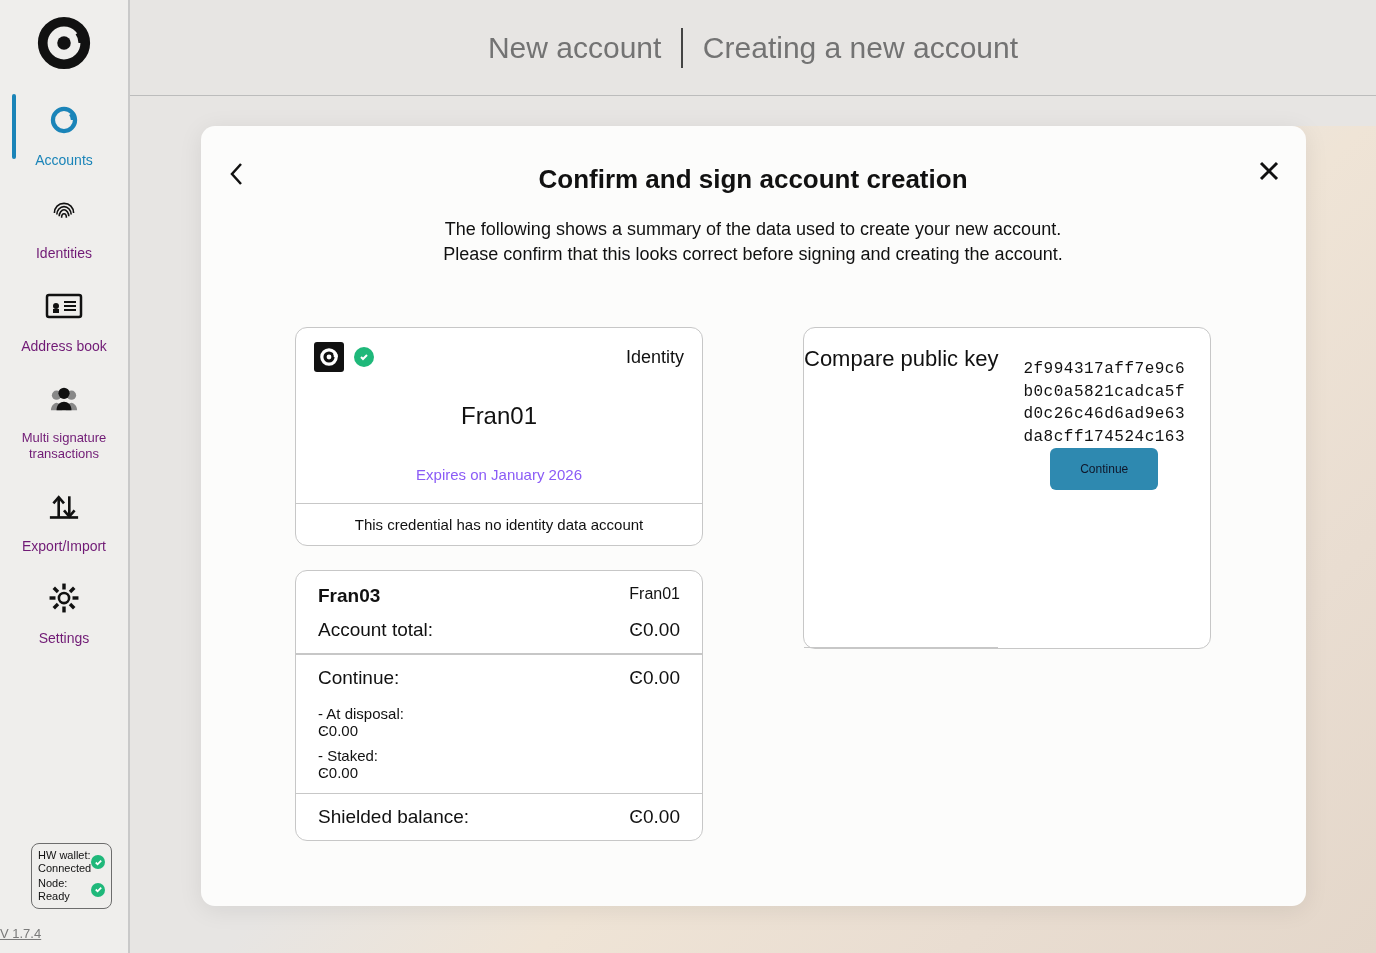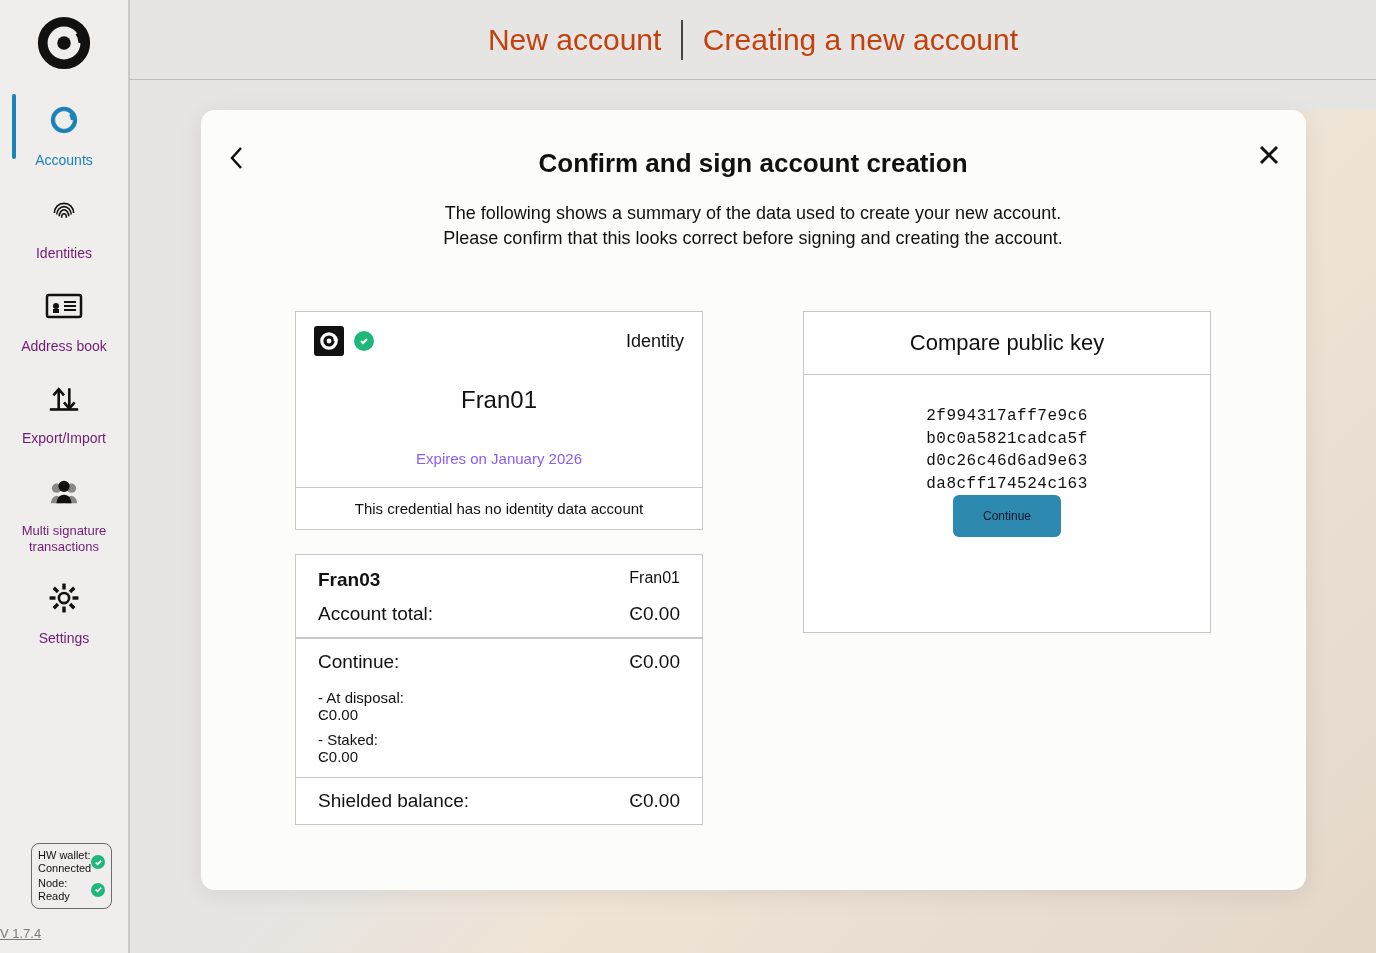--- a/index.html
+++ b/index.html
@@ -60,25 +60,25 @@
   .status-row .chk {
     width:14px;height:14px;background:#1fb87a;border-radius:50%;
     display:flex;align-items:center;justify-content:center;
   }
   .status-row .chk svg { width:9px;height:9px; }
   .version { position:absolute; bottom:12px; width:100%; font-size:13px; color:#7a7a7a;text-decoration:underline; }
 
   
   .main { flex:1; display:flex; flex-direction:column; height:100%; position:relative; }
   .topbar {
-    height: 80px;
+    height: 96px;
     border-bottom: 1.5px solid #bcbcbc;
     display:flex; align-items:center; justify-content:center;
     font-size: 30px;
-    color:#c2410c;
+    color:#737373;
   }
   .topbar .sep { width:1.5px; height:40px; background:#444; margin:0 20px; }
 
   .content-area {
     flex:1;
     position:relative;
     background: linear-gradient(135deg, #e7e5e3 0%, #e7e5e3 45%, #efe4d6 60%, #e9ddd1 80%, #e4d7ca 100%);
     display:flex;
     align-items:flex-start;
     justify-content:center;
@@ -102,21 +102,21 @@
   }
   .back-btn { position:absolute; left:26px; top:34px; cursor:pointer; }
   .close-btn { position:absolute; right:26px; top:34px; cursor:pointer; }
   .modal-title { text-align:center; font-size:26px; font-weight:600; margin-top:14px; }
   .modal-desc { text-align:center; margin-top:22px; font-size:18px; line-height:1.4; }
 
   .columns { display:flex; gap:100px; margin-top:60px; justify-content:center; }
 
   .card {
     border: 1.5px solid #c7c7c7;
-    border-radius: 0;
+    border-radius: 12px;
     width: 408px;
     background:#fff;
   }
 
   .identity-card .id-head {
     display:flex; align-items:center; justify-content:space-between;
     padding: 14px 18px 0 18px;
   }
   .id-head-left { display:flex; align-items:center; gap:10px; }
   .id-logo {
@@ -130,21 +130,21 @@
   .id-footer { border-top:1.5px solid #c7c7c7; text-align:center; padding:12px; font-size:15px; }
 
   .account-card { margin-top:24px; }
   .acc-row { display:flex; justify-content:space-between; padding: 10px 22px; font-size:19px; }
   .acc-row.header { font-weight:600; padding-top:14px; }
   .acc-row.header .right { font-weight:400; }
   .acc-row.sub { font-size:15px; padding-top:4px; padding-bottom:4px;flex-direction:column; }
   .acc-sep { height:1.5px;background:#c7c7c7; }
   .acc-row.big { padding-top:12px; padding-bottom:12px; }
 
-  .pubkey-card { width: 408px; height:322px; display:flex; flex-direction:column; }
+  .pubkey-card { width: 408px; height:322px; display:flex; flex-direction:row; }
   .pk-head { text-align:center; font-size:22px; padding:18px 0; border-bottom:1.5px solid #c7c7c7; }
   .pk-body { flex:1; display:flex; flex-direction:column; align-items:center; justify-content:flex-start; padding:30px 20px 24px 20px; }
   .pk-text { font-family: "Courier New", monospace; font-size:16px; line-height:1.4; letter-spacing:0.5px; text-align:left; }
   .continue-btn {
     background:#2e89b0; color:#0f172a; border:none; border-radius:6px;
     padding: 14px 30px; font-size:12px; cursor:pointer;
   }
 </style>
 </head>
 <body>
@@ -189,44 +189,44 @@
         <line x1="20" y1="10" x2="32" y2="10" stroke="#111" stroke-width="2"></line>
         <line x1="20" y1="14" x2="32" y2="14" stroke="#111" stroke-width="2"></line>
         <line x1="20" y1="18" x2="32" y2="18" stroke="#111" stroke-width="2"></line>
       </svg>
     </div>
     <div class="nav-label">Address book</div>
   </div>
 
   <div class="nav-item">
     <div class="nav-icon">
-      <svg viewBox="0 0 40 34" width="36" height="30" fill="none" stroke="#111" stroke-width="3">
-        <line x1="4" y1="30" x2="36" y2="30"></line>
-        <line x1="14" y1="30" x2="14" y2="8"></line>
-        <polyline points="8,14 14,7 20,14"></polyline>
-        <line x1="26" y1="6" x2="26" y2="28"></line>
-        <polyline points="20,22 26,29 32,22"></polyline>
-      </svg>
-    </div>
-    <div class="nav-label">Export/Import</div>
-  </div>
-
-  <div class="nav-item">
-    <div class="nav-icon">
       <svg viewBox="0 0 40 30" width="38" height="28">
         <circle cx="12" cy="12" r="5" fill="#888"></circle>
         <circle cx="28" cy="12" r="5" fill="#888"></circle>
         <circle cx="20" cy="10" r="6" fill="#111"></circle>
         <path d="M6 28c0-5 4-8 6-8s6 3 6 8z" fill="#888"></path>
         <path d="M22 28c0-5 4-8 6-8s6 3 6 8z" fill="#888"></path>
         <path d="M12 28c0-6 4-9 8-9s8 3 8 9z" fill="#111"></path>
       </svg>
     </div>
     <div class="nav-label small" style="white-space:pre-line">Multi signature
 transactions</div>
+  </div>
+
+  <div class="nav-item">
+    <div class="nav-icon">
+      <svg viewBox="0 0 40 34" width="36" height="30" fill="none" stroke="#111" stroke-width="3">
+        <line x1="4" y1="30" x2="36" y2="30"></line>
+        <line x1="14" y1="30" x2="14" y2="8"></line>
+        <polyline points="8,14 14,7 20,14"></polyline>
+        <line x1="26" y1="6" x2="26" y2="28"></line>
+        <polyline points="20,22 26,29 32,22"></polyline>
+      </svg>
+    </div>
+    <div class="nav-label">Export/Import</div>
   </div>
 
   <div class="nav-item">
     <div class="nav-icon">
       <svg viewBox="0 0 40 40" width="34" height="34">
         <g fill="#111">
           <circle cx="20" cy="20" r="6" fill="#efeeec" stroke="#111" stroke-width="3"></circle>
           <g>
             <rect x="18" y="3" width="4" height="7"></rect>
               <rect x="18" y="30" width="4" height="7"></rect>

